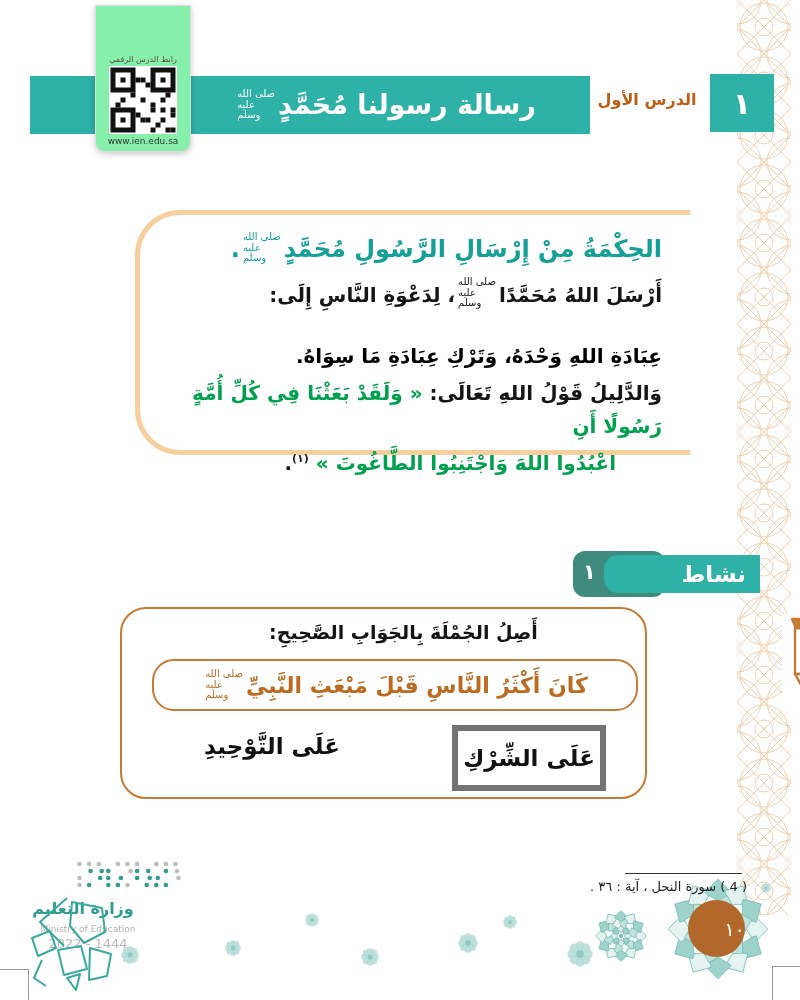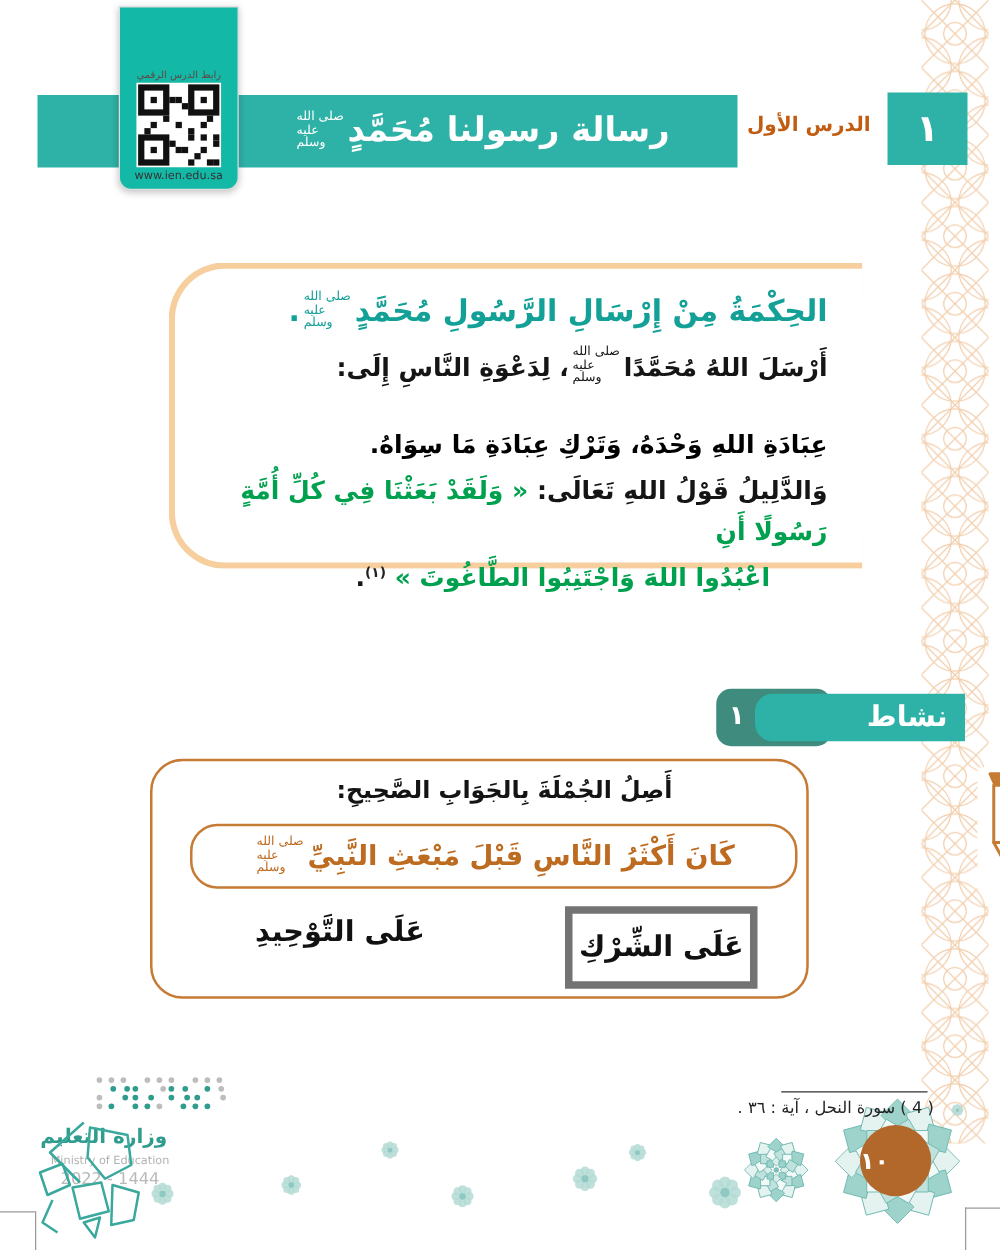--- a/index.html
+++ b/index.html
@@ -16,41 +16,41 @@
                   font-size:30px;font-weight:bold;}
   .lesson-label{left:588px;top:90px;width:118px;text-align:center;color:#c05d12;
                 font-size:16px;font-weight:bold;z-index:2;}
   .banner{left:30px;top:76px;width:560px;height:58px;background:#2eb1a6;z-index:1;
           display:flex;align-items:center;justify-content:center;padding-left:150px;box-sizing:border-box;}
   .banner-title{color:#fff;font-size:27px;font-weight:bold;white-space:nowrap;}
   .saw{display:inline-block;font-size:10px;line-height:1.05;white-space:pre-line;text-align:left;
        vertical-align:-4px;margin:0 3px;font-weight:400;}
 
   
-  .qr-card{left:95px;top:5px;width:96px;height:147px;background:#14b8a6;border:1px solid #ddd;
+  .qr-card{left:95px;top:5px;width:96px;height:147px;background:#86efac;border:1px solid #ddd;
            border-radius:0 0 10px 10px;box-shadow:0 2px 6px rgba(0,0,0,.22);z-index:5;
            display:flex;flex-direction:column;align-items:center;justify-content:flex-end;padding-bottom:5px;box-sizing:border-box;}
   .qr-top{font-size:8px;color:#5d4a46;margin-bottom:2px;}
   .qr-url{font-size:9px;color:#333;direction:ltr;margin-top:2px;}
 
   
   .lesson-box{left:135px;top:210px;width:555px;height:245px;border:5px solid #f7cf9e;border-right:none;
               border-radius:45px 0 0 45px;box-sizing:border-box;z-index:2;background:#fff;
               padding:16px 28px 0 16px;}
   .lb-heading{color:#13a096;font-size:24px;font-weight:bold;margin:0 0 10px 0;line-height:1.5;}
   .lb-line{font-size:20px;font-weight:bold;color:#151515;margin:4px 0;line-height:1.65;}
   .lb-red{color:#000000;margin-top:28px;}
   .lb-green{color:#00a14e;}
   .lb-verse2{margin-right:46px;}
   .lb-ref{font-size:11px;color:#222;vertical-align:super;font-weight:bold;}
 
   
   .act-tab{left:573px;top:551px;width:92px;height:46px;background:#3f8b7e;border-radius:12px;z-index:2;}
   .act-num{position:absolute;left:10px;top:9px;color:#fff;font-size:21px;font-weight:bold;}
-  .act-bar{left:604px;top:555px;width:168px;height:38px;background:#2eb1a6;border-radius:14px 0 0 14px;z-index:3;
+  .act-bar{left:604px;top:555px;width:156px;height:38px;background:#2eb1a6;border-radius:14px 0 0 14px;z-index:3;
            display:flex;align-items:center;}
   .act-label{color:#fff;font-size:23px;font-weight:bold;padding-left:18px;margin-right:14px;}
 
   
   .activity-box{left:120px;top:607px;width:527px;height:192px;border:2px solid #c67b35;border-radius:26px;
                 box-sizing:border-box;z-index:2;background:#fff;}
   .act-instruction{position:absolute;top:12px;left:40px;right:0;text-align:center;font-size:19px;
                    font-weight:bold;color:#141414;}
   .act-sentence{position:absolute;left:30px;top:50px;width:486px;height:52px;border:2.5px solid #c67b35;
                 border-radius:22px;display:flex;align-items:center;justify-content:center;
@@ -58,21 +58,21 @@
   .opt-correct{position:absolute;left:330px;top:116px;width:142px;height:54px;border:6px solid #737373;
                display:flex;align-items:center;justify-content:center;font-size:23px;font-weight:bold;color:#111;}
   .opt-other{position:absolute;left:60px;top:124px;width:180px;text-align:center;font-size:23px;
              font-weight:bold;color:#111;}
   .pencil-wrap{position:absolute;left:-48px;top:5px;width:48px;height:98px;background:#fff;}
 
   
   .footnote-rule{left:625px;top:873px;width:117px;border-top:1.6px solid #333;z-index:3;}
   .footnote{left:545px;top:878px;width:202px;text-align:right;font-size:13px;color:#222;z-index:3;line-height:1.4;}
   .page-circle{left:688px;top:900px;width:57px;height:57px;border-radius:50%;background:#b3682b;z-index:3;
-               display:flex;align-items:center;justify-content:flex-end;color:#fff;font-size:19px;font-weight:bold;}
+               display:flex;align-items:center;justify-content:flex-start;color:#fff;font-size:19px;font-weight:normal;}
   #deco{left:0;top:0;width:800px;height:1000px;z-index:1;pointer-events:none;}
 
   .ministry-ar{left:28px;top:899px;width:110px;text-align:center;color:#2f9c8d;font-size:16px;font-weight:bold;z-index:2;}
   .ministry-en{left:23px;top:924px;width:130px;text-align:center;color:#b2b2b2;font-size:9px;z-index:2;direction:ltr;}
   .ministry-years{left:33px;top:936px;width:110px;text-align:center;color:#b9b9b9;font-size:13px;z-index:2;direction:ltr;}
   #emblem{left:12px;top:886px;width:115px;height:114px;z-index:2;}
   #dots{left:77px;top:860px;width:106px;height:30px;z-index:2;}
 
   .corner{z-index:2;}
   .c-bl-h{left:0;top:969px;width:28px;border-top:1px solid #9a9a9a;}

